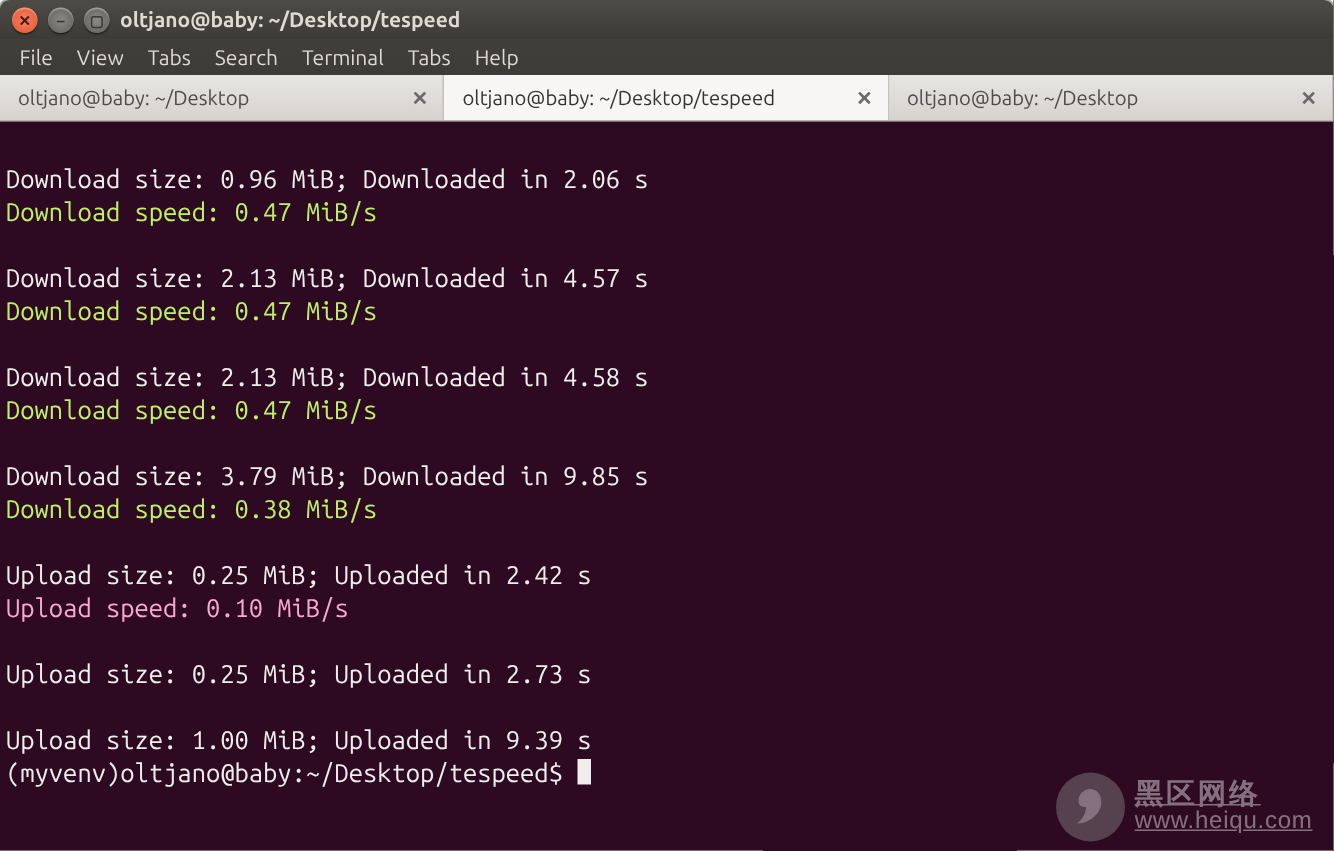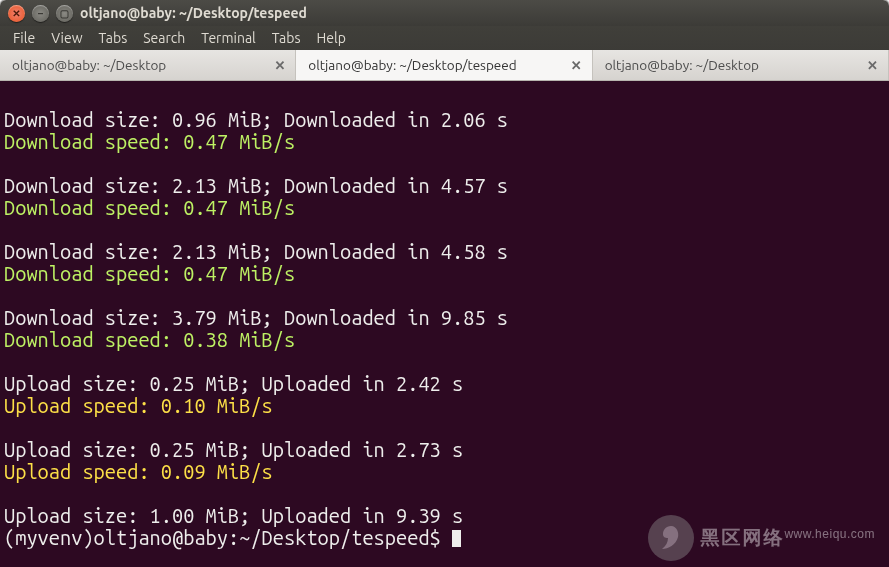--- a/index.html
+++ b/index.html
@@ -80,29 +80,29 @@
   .tab .x {
     font-size: 13px;
     font-weight: bold;
     color: #6a6a6a;
   }
   .terminal {
     flex: 1;
     background: #2d0922;
     color: #eeeeec;
     font-family: "Ubuntu Mono","DejaVu Sans Mono",monospace;
-    font-size: 20px;
+    font-size: 17px;
     line-height: 22px;
     padding: 6px 4px 4px 4px;
     white-space: pre;
     overflow: hidden;
     position: relative;
   }
   .red { color: #bef264; }
-  .green { color: #fde047; }
+  .green { color: #f9a8d4; }
   .cursor {
     display: inline-block;
     width: 9px;
     height: 17px;
     background: #eeeeec;
     vertical-align: -2px;
   }
   .watermark {
     position: absolute;
     right: 14px;
@@ -114,23 +114,23 @@
     font-family: "Microsoft YaHei","SimHei", sans-serif;
     color: #ffffff;
     pointer-events: none;
   }
   .watermark .logo {
     width: 46px; height: 46px;
     border-radius: 50%;
     background: #8f8f8f;
     display:flex;align-items:center;justify-content:center;
   }
-  .watermark .txt { display:flex; flex-direction:row; line-height:1.05;}
+  .watermark .txt { display:flex; flex-direction:column; line-height:1.05;text-decoration:underline;}
   .watermark .t1 { font-size: 19px; font-weight:bold; letter-spacing:2px;}
-  .watermark .t2 { font-size: 12px; letter-spacing:.5px; }
+  .watermark .t2 { font-size: 16px; letter-spacing:.5px; }
 </style>
 </head>
 <body>
 
 <div class="window">
 
   <div class="titlebar">
     <span class="win-btn win-close">✕</span>
     <span class="win-btn win-min">–</span>
     <span class="win-btn win-max">▢</span>
@@ -172,21 +172,20 @@
 Download size: 2.13 MiB; Downloaded in 4.58 s
 <span class="red">Download speed: 0.47 MiB/s</span>
 
 Download size: 3.79 MiB; Downloaded in 9.85 s
 <span class="red">Download speed: 0.38 MiB/s</span>
 
 Upload size: 0.25 MiB; Uploaded in 2.42 s
 <span class="green">Upload speed: 0.10 MiB/s</span>
 
 Upload size: 0.25 MiB; Uploaded in 2.73 s
-<span class="green">Upload speed: 0.09 MiB/s</span>
 
 Upload size: 1.00 MiB; Uploaded in 9.39 s
 (myvenv)oltjano@baby:~/Desktop/tespeed$ <span class="cursor"></span></div>
 
 </div>
 
 <div class="watermark">
   <div class="logo">
     <svg width="30" height="30" viewBox="0 0 30 30">
         <path d="M15 3 C10 3 7 7 7 11 C7 14 9 15 12 15 C12 19 10 23 6 26 C12 26 20 22 22 14 C23 10 21 3 15 3 Z" fill="#ffffff"></path>

